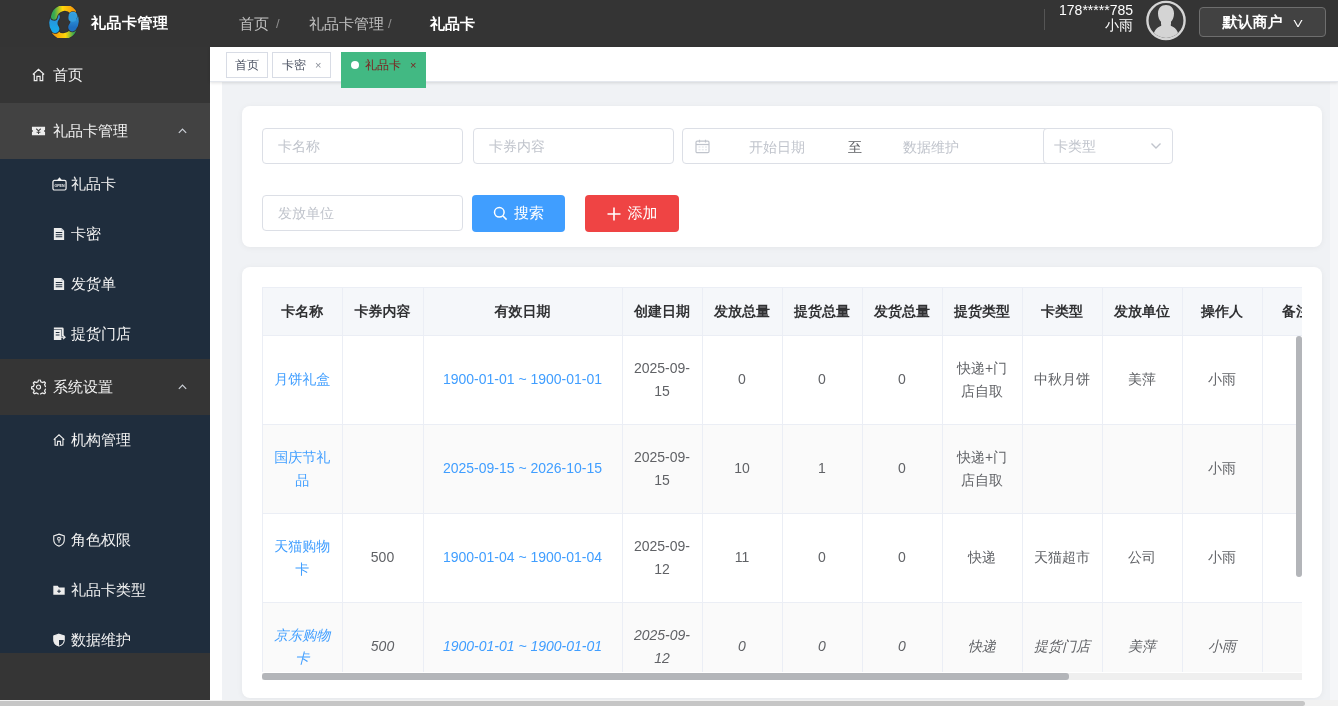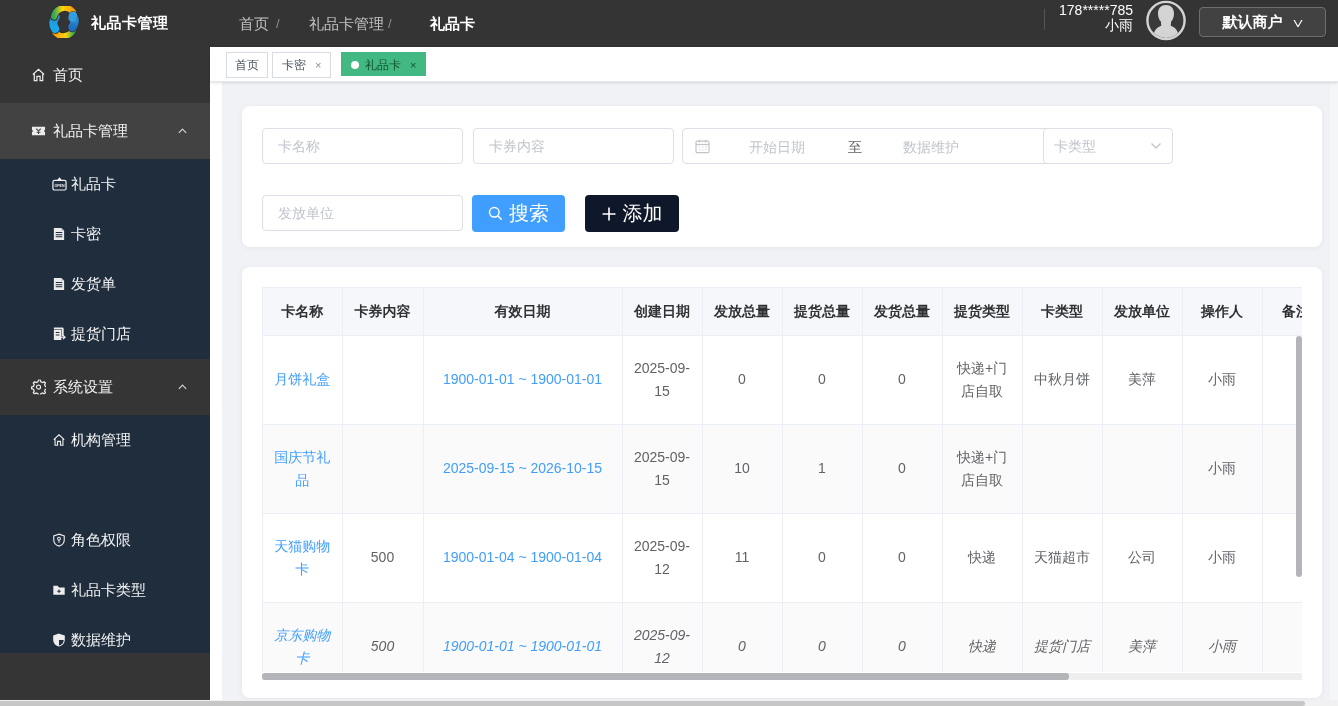--- a/index.html
+++ b/index.html
@@ -27,21 +27,21 @@
 .mi .txt { position:absolute; left:53px; top:50%; transform:translateY(-50%); }
 .mi .ic { position:absolute; left:31px; top:50%; transform:translateY(-50%); width:15px; height:15px; }
 .mi.sub .txt { left:71px; }
 .mi.sub .ic { left:52px; width:14px; height:15px; }
 .mi .arrow { position:absolute; right:22px; top:50%; transform:translateY(-50%); width:11px; height:11px; }
 
 
 .inp { height:36px; background:#fff; border:1px solid #dcdfe6; border-radius:4px; font-size:14px; color:#c0c4cc; }
 .inp > span.ph { line-height:34px; padding-left:15px; display:inline-block; }
 .inp > span.abs { line-height:16px; }
-.btn { height:37px; border-radius:4px; color:#fff; font-size:20px; display:flex; align-items:center; justify-content:center; }
+.btn { height:37px; border-radius:4px; color:#fff; font-size:15px; display:flex; align-items:center; justify-content:center; }
 
 
 #tbl { border-collapse:collapse; table-layout:fixed; width:1067px; font-size:14px; color:#606266; }
 #tbl th, #tbl td { border-right:1px solid #ebeef5; border-bottom:1px solid #ebeef5; text-align:center; vertical-align:middle; padding:2px 10px; line-height:23px; font-weight:normal; overflow:hidden; }
 #tbl .hd th { background:#f5f7fa; color:#303133; font-weight:bold; line-height:21px; }
 #tbl .st td { background:#fafafa; }
 #tbl .lk { color:#409eff; }
 </style>
 </head>
 <body>
@@ -193,21 +193,21 @@
 </div>
 <div id="sidebottom" class="abs" style="left:0; top:653px; width:210px; height:47px; background:#353535;"></div>
 
 <div class="abs" style="left:210px; top:47px; width:12px; height:659px; background:#fff;"></div>
 <div id="mainbg" class="abs" style="left:222px; top:82px; width:1116px; height:618px; background:#f0f2f5;"></div>
 <div class="abs" style="left:1330px; top:82px; width:8px; height:618px; background:#f5f6f8;"></div>
 
 <div id="tabbar" class="abs" style="left:210px; top:47px; width:1128px; height:35px; background:#fff; border-bottom:1px solid #e4e7ed; box-shadow:0 1px 3px rgba(0,0,0,0.12);">
   <div class="abs" style="left:16px; top:5px; height:26px; line-height:24px; padding:0 8px; border:1px solid #d8dce5; background:#fff; color:#495060; font-size:12px;">首页</div>
   <div class="abs" style="left:62px; top:5px; height:26px; line-height:24px; padding:0 9px; border:1px solid #d8dce5; background:#fff; color:#495060; font-size:12px;">卡密<span style="color:#8a8f99; font-size:11px; margin-left:9px;">×</span></div>
-  <div class="abs" style="left:131px; top:5px; height:24px; line-height:24px; padding:0 9px; border:1px solid #42b983; background:#42b983; color:#14532d; font-size:12px;"><span style="display:inline-block; width:8px; height:8px; border-radius:50%; background:#fff; margin-right:6px;"></span>礼品卡<span style="font-size:11px; margin-left:9px;">×</span></div>
+  <div class="abs" style="left:131px; top:5px; height:36px; line-height:24px; padding:0 9px; border:1px solid #42b983; background:#42b983; color:#7f1d1d; font-size:12px;"><span style="display:inline-block; width:8px; height:8px; border-radius:50%; background:#fff; margin-right:6px;"></span>礼品卡<span style="font-size:11px; margin-left:9px;">×</span></div>
 </div>
 
 <div id="card1" class="abs" style="left:242px; top:106px; width:1080px; height:141px; background:#fff; border-radius:8px; box-shadow:0 1px 6px rgba(0,0,0,0.05);"></div>
 <div class="inp abs" style="left:262px; top:128px; width:201px;"><span class="ph">卡名称</span></div>
 <div class="inp abs" style="left:473px; top:128px; width:201px;"><span class="ph">卡券内容</span></div>
 <div class="inp abs" style="left:682px; top:128px; width:397px;">
   <svg class="abs" style="left:12px; top:10px;" width="15" height="15" viewBox="0 0 15 15">
       <rect x="1" y="2.2" width="13" height="11.5" rx="1.2" fill="none" stroke="#c0c4cc" stroke-width="1.2"></rect>
       <path d="M1 5.5 h13" stroke="#c0c4cc" stroke-width="1.2"></path>
       <path d="M4.5 0.8 v2.8 M10.5 0.8 v2.8" stroke="#c0c4cc" stroke-width="1.2"></path>
@@ -221,21 +221,21 @@
   <svg class="abs" style="right:10px; top:13px;" width="12" height="8" viewBox="0 0 12 8">
       <path d="M1.5 1.5 L6 6 L10.5 1.5" fill="none" stroke="#c0c4cc" stroke-width="1.4"></path>
     </svg>
 </div>
 <div class="inp abs" style="left:262px; top:195px; width:201px;"><span class="ph">发放单位</span></div>
 <div class="btn abs" style="left:472px; top:195px; width:93px; background:#409eff;">
   <svg width="15" height="15" viewBox="0 0 15 15" style="margin-right:6px;">
       <circle cx="6.3" cy="6.3" r="4.8" fill="none" stroke="#fff" stroke-width="1.5"></circle>
       <path d="M10 10 L13.6 13.6" stroke="#fff" stroke-width="1.5"></path>
     </svg>搜索</div>
-<div class="btn abs" style="left:585px; top:195px; width:94px; background:#0f172a;">
+<div class="btn abs" style="left:585px; top:195px; width:94px; background:#ef4444;">
   <svg width="14" height="14" viewBox="0 0 14 14" style="margin-right:7px;">
       <path d="M7 0.5 V13.5 M0.5 7 H13.5" stroke="#fff" stroke-width="1.6"></path>
     </svg>添加</div>
 
 <div id="card2" class="abs" style="left:242px; top:267px; width:1080px; height:431px; background:#fff; border-radius:8px; box-shadow:0 1px 6px rgba(0,0,0,0.05);"></div>
 <div id="tblwrap" class="abs" style="left:262px; top:287px; width:1040px; height:385px; overflow:hidden; border-top:1px solid #ebeef5; border-left:1px solid #ebeef5;">
 <table id="tbl">
 <colgroup>
         <col style="width:79px">
         <col style="width:81px">

